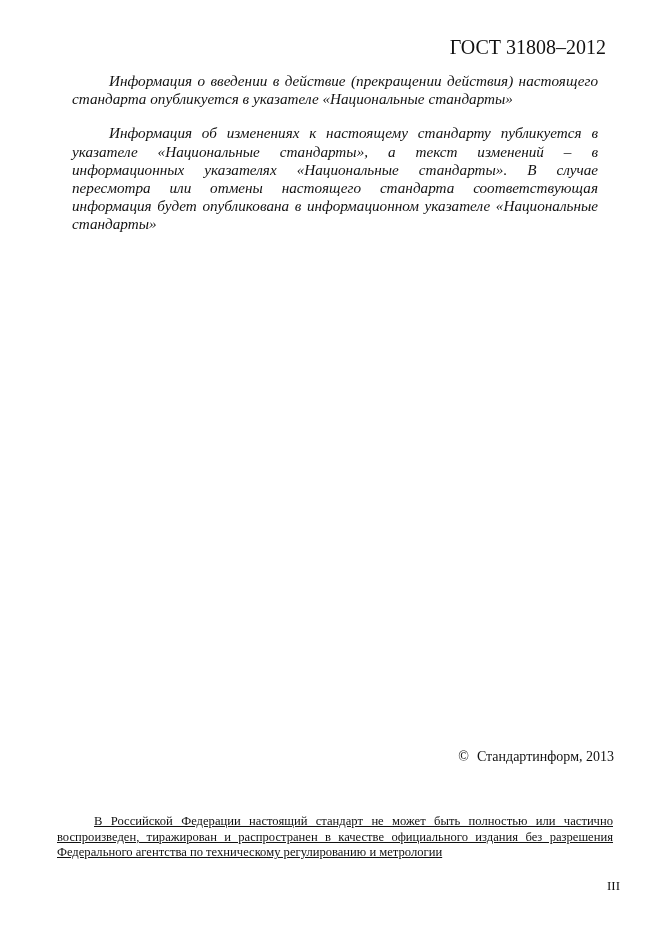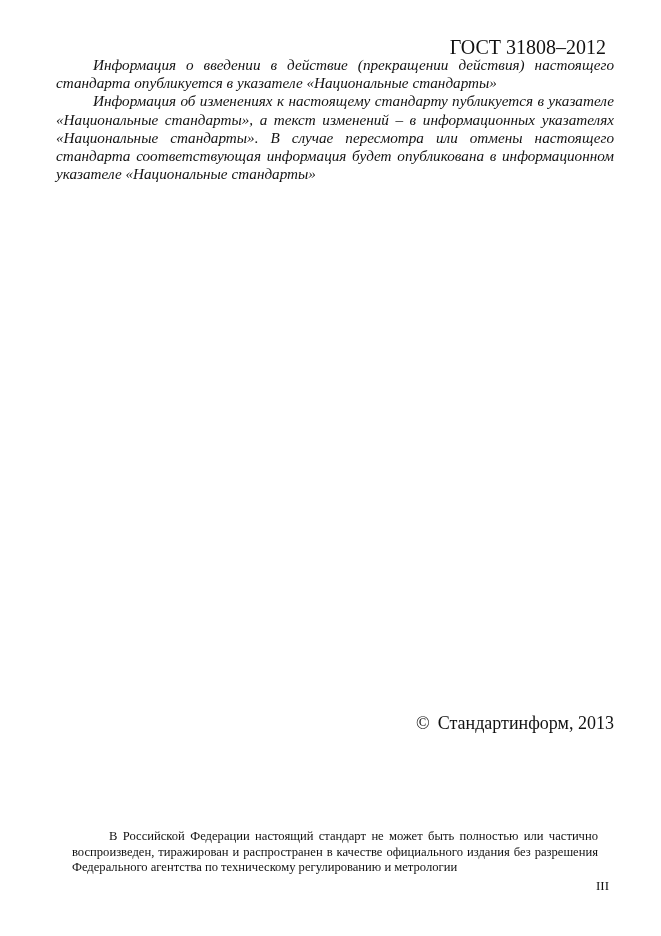--- a/index.html
+++ b/index.html
@@ -1,27 +1,27 @@
 <!DOCTYPE html>
 <html><head>
 <meta charset="utf-8">
 <style>
   html, body { margin: 0; padding: 0; background: #ffffff; }
   body { width: 661px; height: 936px; position: relative; overflow: hidden;
          font-family: "Liberation Serif", "DejaVu Serif", serif; color: #111; }
   .header { position: absolute; top: 38px; right: 55px; font-size: 20px; line-height: 18px; }
   .italic-block { position: absolute; top: 56px; left: 56px; width: 558px;
                   font-style: italic; font-size: 15.2px; line-height: 18.2px; }
-  .italic-block p { margin: 0; text-align: justify; text-indent: 37px; font-style: italic; }
-  .copyright { position: absolute; top: 714px; right: 47px; font-size: 18px; line-height: 18px; }
+  .italic-block p { margin: 16px; text-align: justify; text-indent: 37px; font-style: italic; }
+  .copyright { position: absolute; top: 748px; right: 47px; font-size: 14px; line-height: 18px; }
   .copyright .sym { margin-right: 8px; }
   .notice { position: absolute; top: 813px; left: 56px; width: 558px;
             font-size: 12.6px; line-height: 15.5px; }
-  .notice p { margin: 16px; text-align: justify; text-indent: 37px; }
-  .page-num { position: absolute; top: 878px; right: 52px; font-size: 13px; line-height: 15px; }
+  .notice p { margin: 1px; text-align: justify; text-indent: 37px; text-decoration: underline; }
+  .page-num { position: absolute; top: 878px; right: 41px; font-size: 13px; line-height: 15px; }
 </style>
 </head>
 <body>
 
 <div class="header">ГОСТ 31808–2012</div>
 
 <div class="italic-block">
   <p>Информация о введении в действие (прекращении действия) настоящего стандарта опубликуется в указателе «Национальные стандарты»</p>
   <p>Информация об изменениях к настоящему стандарту публикуется в указателе «Национальные стандарты», а текст изменений – в информационных указателях «Национальные стандарты». В случае пересмотра или отмены настоящего стандарта соответствующая информация будет опубликована в информационном указателе «Национальные стандарты»</p>
 </div>

